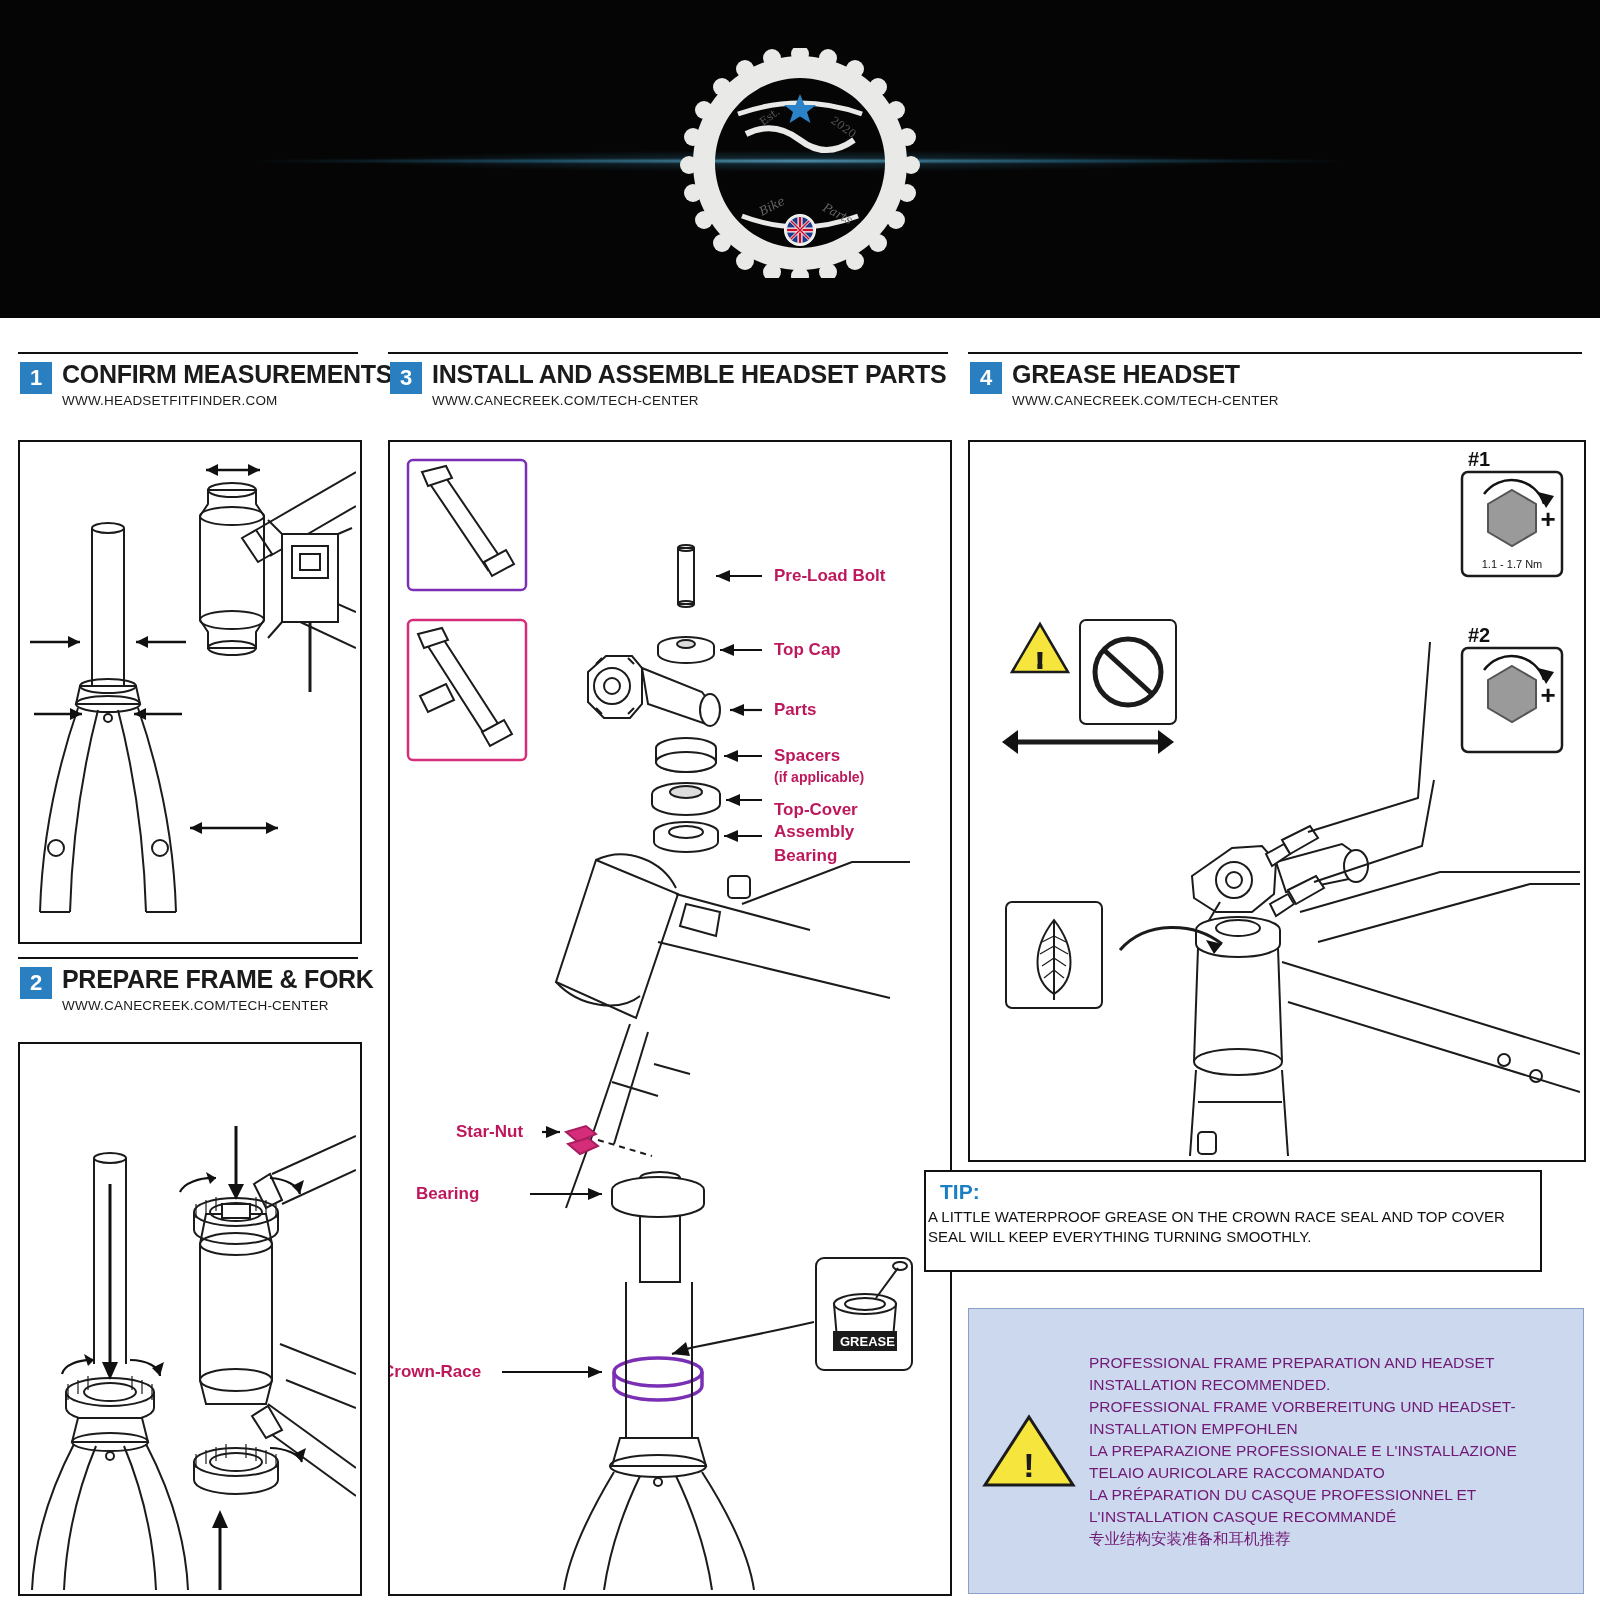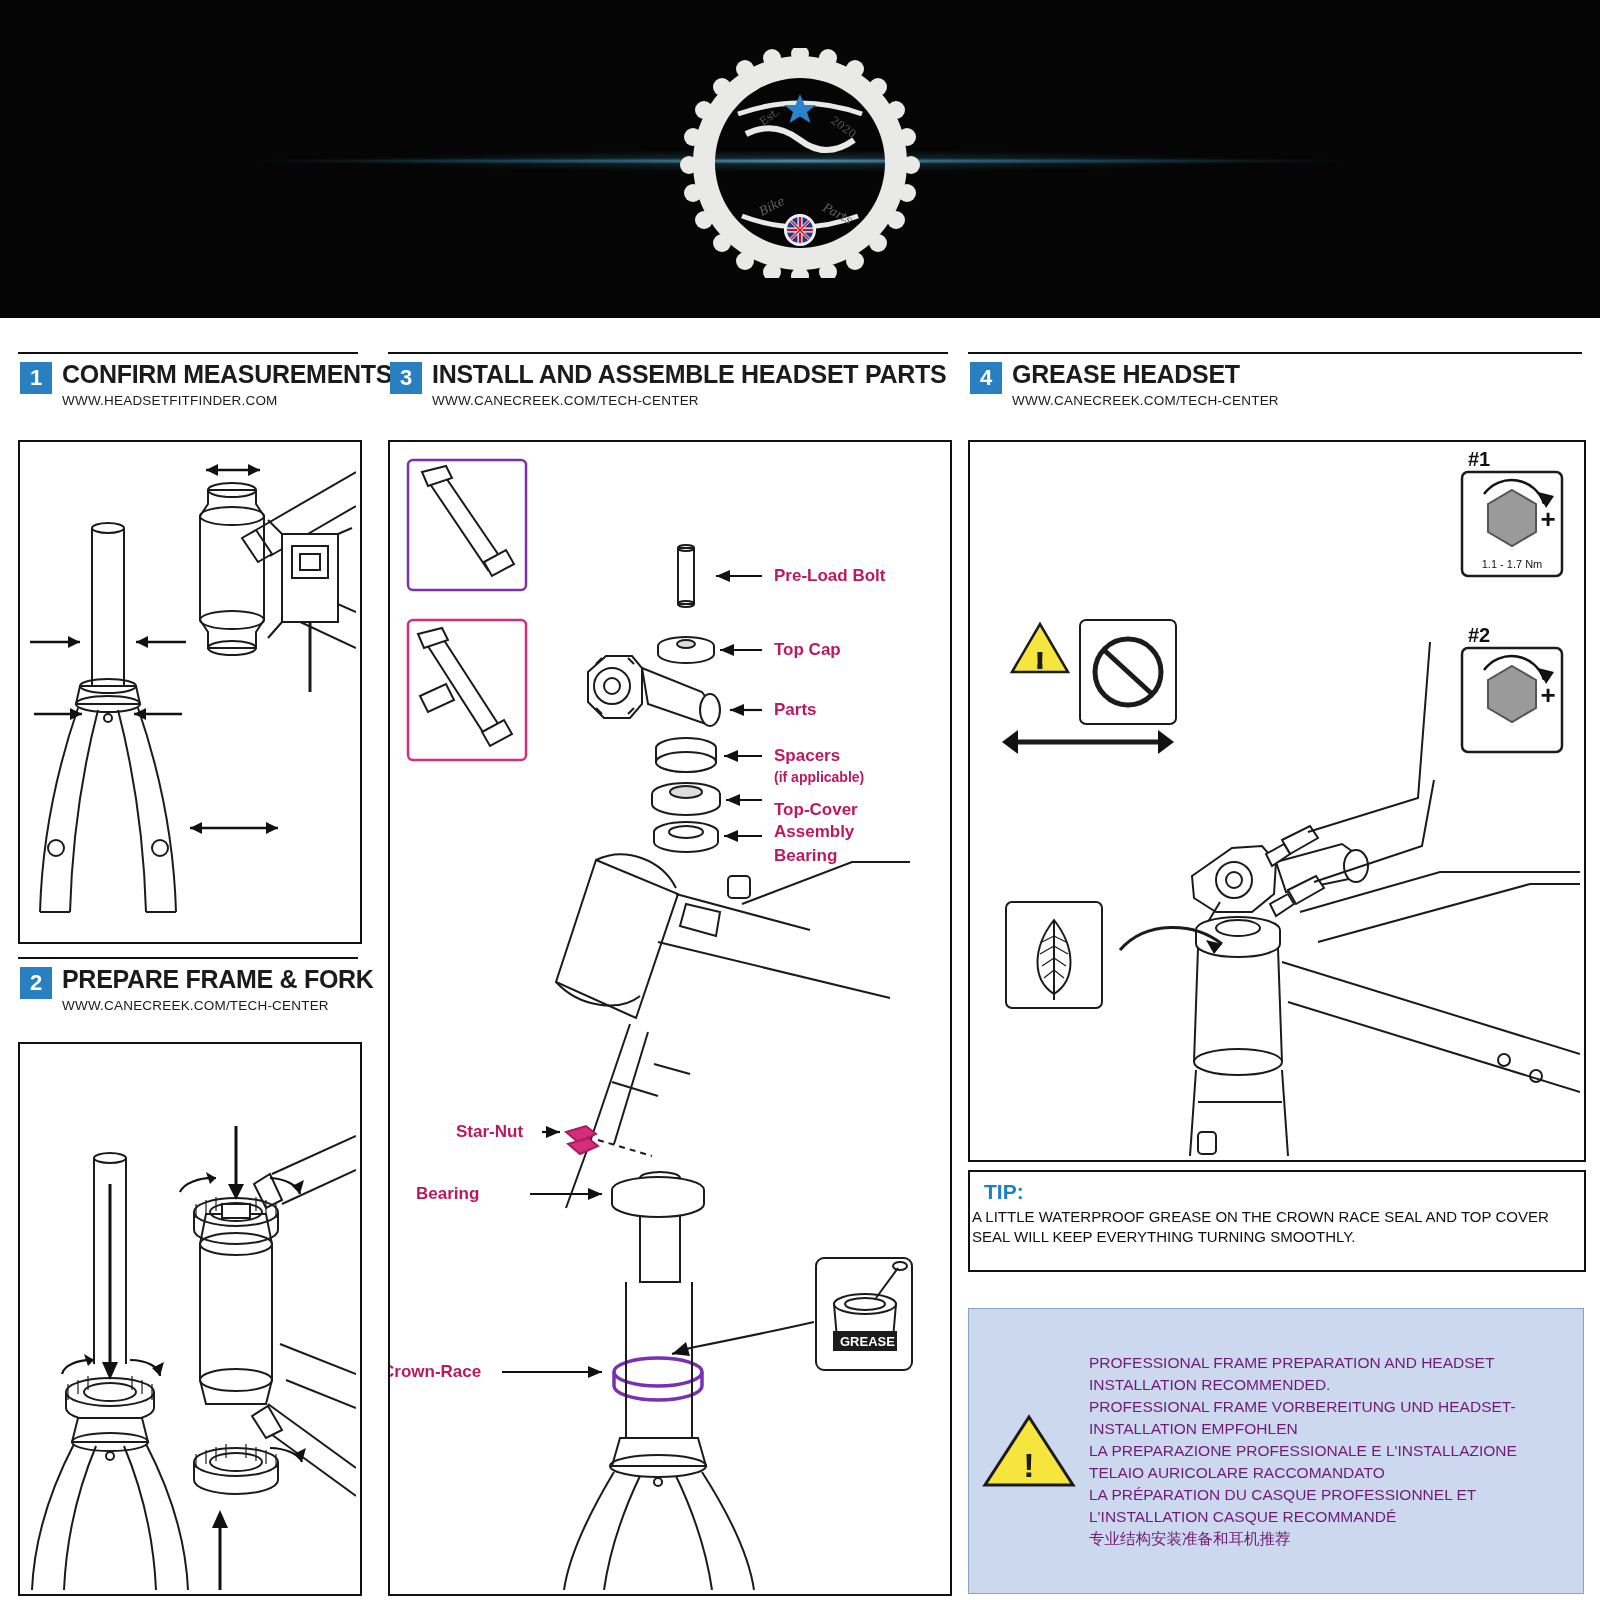--- a/index.html
+++ b/index.html
@@ -523,21 +523,21 @@
       <polygon points="542,224 566,238 566,266 542,280 518,266 518,238" fill="#9a9a9a" stroke="#555" stroke-width="2"></polygon>
       <path d="M514 228 A 34 34 0 0 1 574 238" fill="none" stroke="#111" stroke-width="2.4"></path>
       <polygon points="576,242 568,226 584,230" fill="#111"></polygon>
       <text x="578" y="262" font-size="26" font-weight="bold" fill="#111" text-anchor="middle" font-family="Liberation Sans, sans-serif">+</text>
     </g>
   </svg>
   <div class="lbl" style="left:498px; top:6px; color:#111; font-size:20px;">#1</div>
   <div class="lbl" style="left:498px; top:182px; color:#111; font-size:20px;">#2</div>
 </div>
 
-<div id="tip" style="left:968px; top:1170px; width:614px; height:98px;">
+<div id="tip" style="left:924px; top:1170px; width:614px; height:98px;">
   <div class="tip-title">TIP:</div>
   <div class="tip-body">A LITTLE WATERPROOF GREASE ON THE CROWN RACE SEAL AND TOP COVER SEAL WILL KEEP EVERYTHING TURNING SMOOTHLY.</div>
 </div>
 
 <div id="warn" style="left:968px; top:1308px; width:614px; height:284px;">
   <div class="wtri">
     <svg width="94" height="80" viewBox="0 0 94 80">
       <polygon points="47,6 91,74 3,74" fill="#f5e53c" stroke="#1b1b1b" stroke-width="3"></polygon>
       <text x="47" y="66" font-size="34" font-weight="bold" fill="#1b1b1b" text-anchor="middle" font-family="Liberation Sans, sans-serif">!</text>
     </svg>

